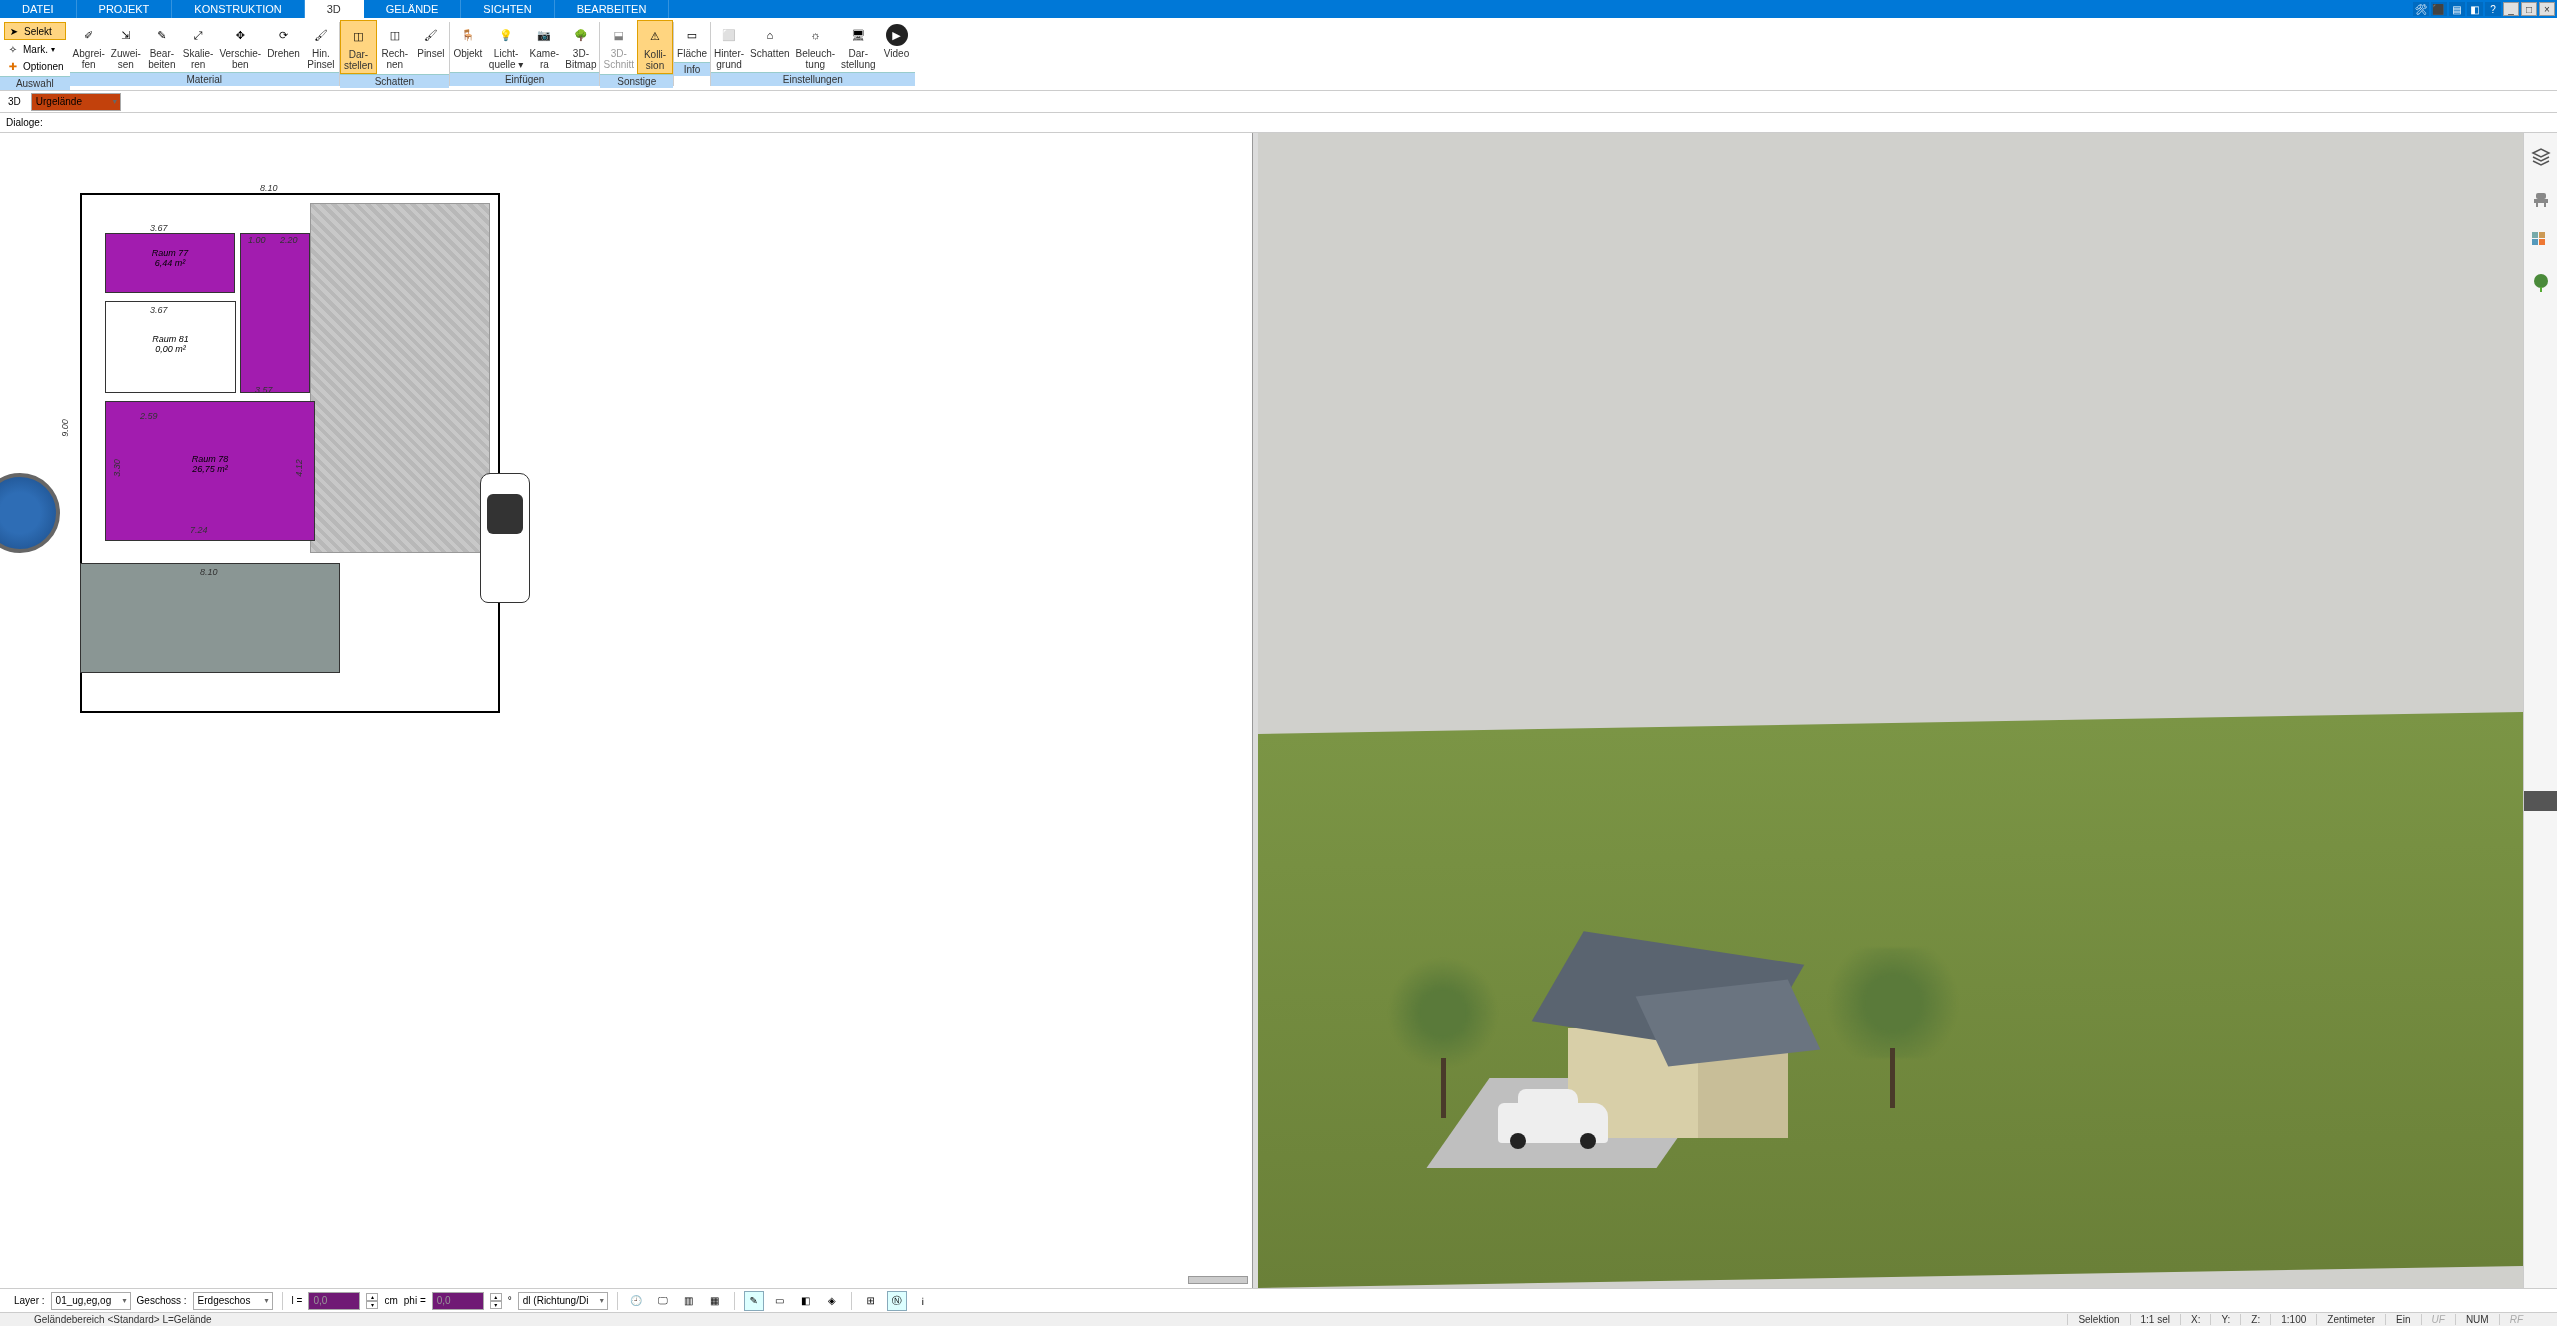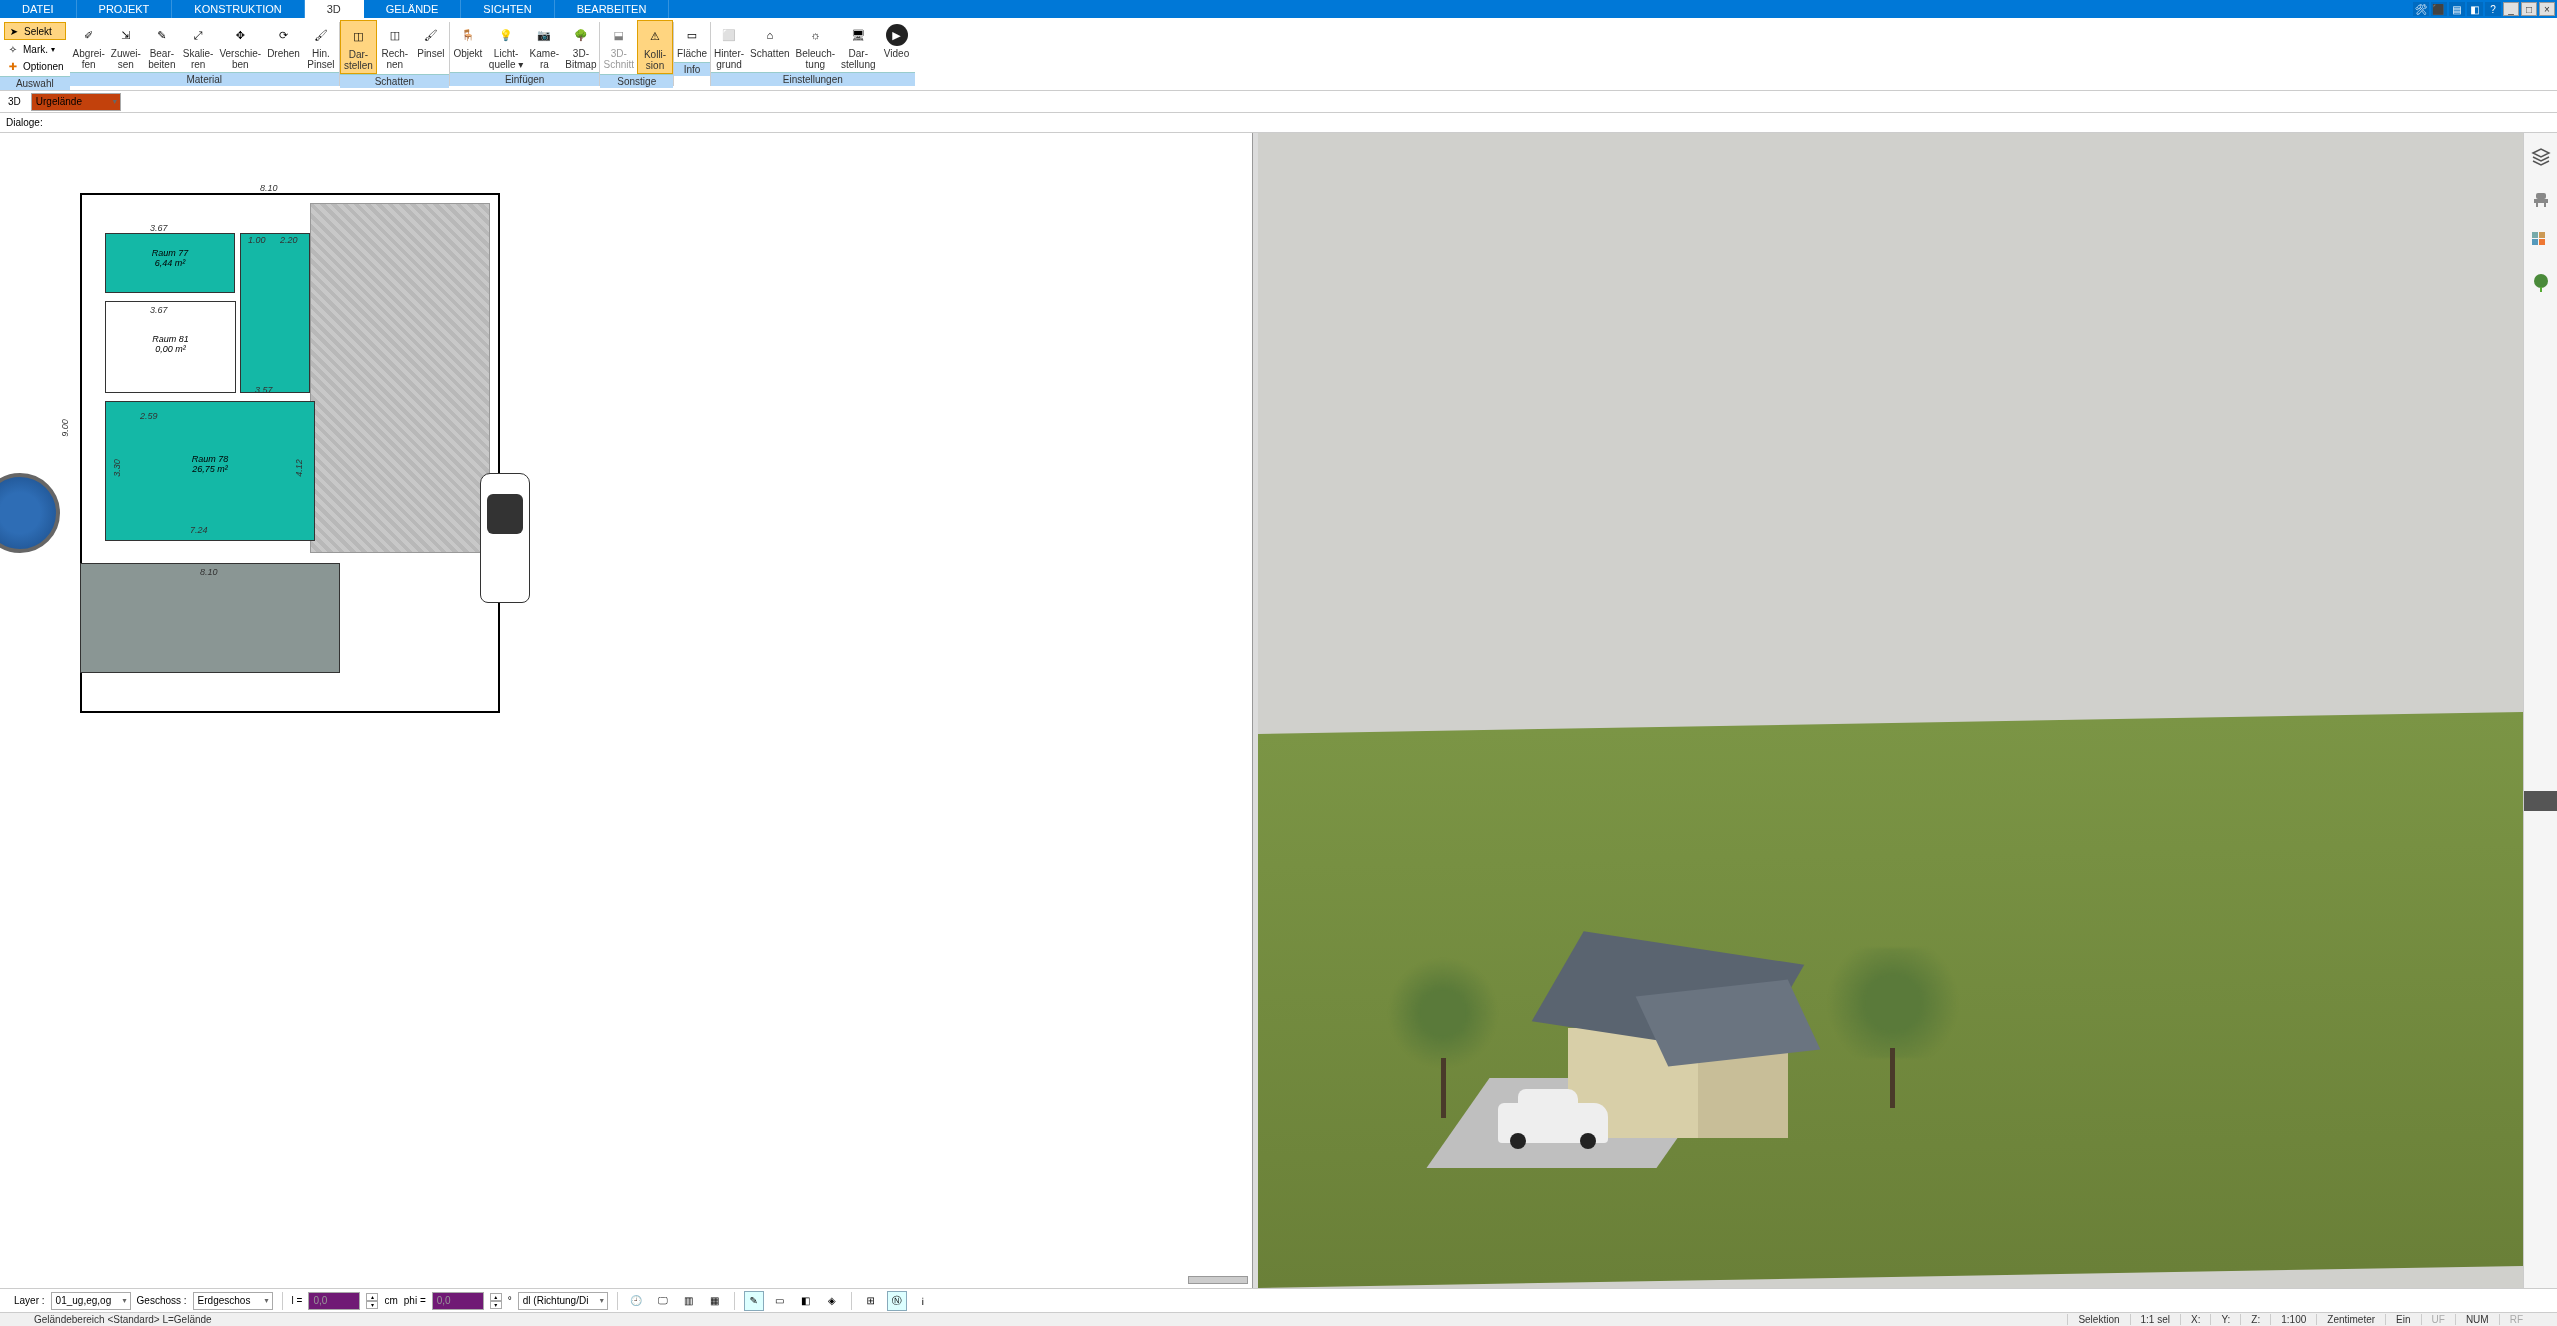--- a/index.html
+++ b/index.html
@@ -47,21 +47,21 @@
 
 
 .sidepanel { width: 34px; background: #f5f5f5; border-left: 1px solid #ccc; display: flex; flex-direction: column; align-items: center; padding-top: 12px; gap: 18px; }
 .sidepanel .sbtn { width: 24px; height: 24px; display: flex; align-items: center; justify-content: center; cursor: pointer; }
 .sidepanel .handle { margin-top: auto; margin-bottom: auto; width: 34px; height: 20px; background: #555; }
 
 
 .plan { position: absolute; left: 80px; top: 60px; width: 420px; height: 520px; }
 .plan .outer { position: absolute; inset: 0; border: 2px solid #000; }
 .plan .dim { position: absolute; font-size: 9px; font-style: italic; color: #333; }
-.room { position: absolute; background: #14b8a6; border: 1px solid #333; }
+.room { position: absolute; background: #a21caf; border: 1px solid #333; }
 .roomw { position: absolute; background: #fff; border: 1px solid #333; }
 .terrace { position: absolute; background: #8a9694; border: 1px solid #333; }
 .paving { position: absolute; background: repeating-linear-gradient(45deg,#c8c8c8 0,#c8c8c8 4px,#b8b8b8 4px,#b8b8b8 8px); border: 1px solid #999; }
 .rlabel { position: absolute; font-size: 9px; font-style: italic; text-align: center; width: 100%; }
 
 .pool { position: absolute; left: -20px; top: 340px; width: 80px; height: 80px; border-radius: 50%; background: radial-gradient(circle,#2e6db5 40%,#1a4a85 100%); border: 4px solid #666; }
 
 .car2d { position: absolute; left: 400px; top: 280px; width: 50px; height: 130px; background: #fff; border: 1px solid #333; border-radius: 10px 10px 8px 8px; }
 .car2d::before { content:""; position: absolute; left: 6px; right: 6px; top: 20px; height: 40px; background: #333; border-radius: 6px; }
 
@@ -87,21 +87,21 @@
 .bottombar .vsep { width: 1px; height: 18px; background: #ccc; margin: 0 3px; }
 .bottombar .tbtn { width: 20px; height: 20px; border: 1px solid transparent; display: flex; align-items: center; justify-content: center; cursor: pointer; }
 .bottombar .tbtn.on { border: 1px solid #8ab; background: #dff; }
 .spinbtn { display: flex; flex-direction: column; width: 12px; }
 .spinbtn span { height: 8px; font-size: 6px; line-height: 6px; text-align: center; border: 1px solid #aaa; }
 
 
 .statusbar { background: #f0f0f0; border-top: 1px solid #ccc; height: 14px; display: flex; align-items: center; padding: 0 24px; font-size: 10px; color: #333; }
 .statusbar .cell { padding: 0 10px; border-left: 1px solid #ccc; }
 .statusbar .cell:first-child { border-left: none; flex: 1; }
-.statusbar .dim { color: #aaa; }
+.statusbar .dim { color: #aaa; font-style: italic; }
 </style>
 </head>
 <body>
 
 <div class="app">
 
   <div class="menubar">
     <div class="tab">DATEI</div>
     <div class="tab">PROJEKT</div>
     <div class="tab">KONSTRUKTION</div>

